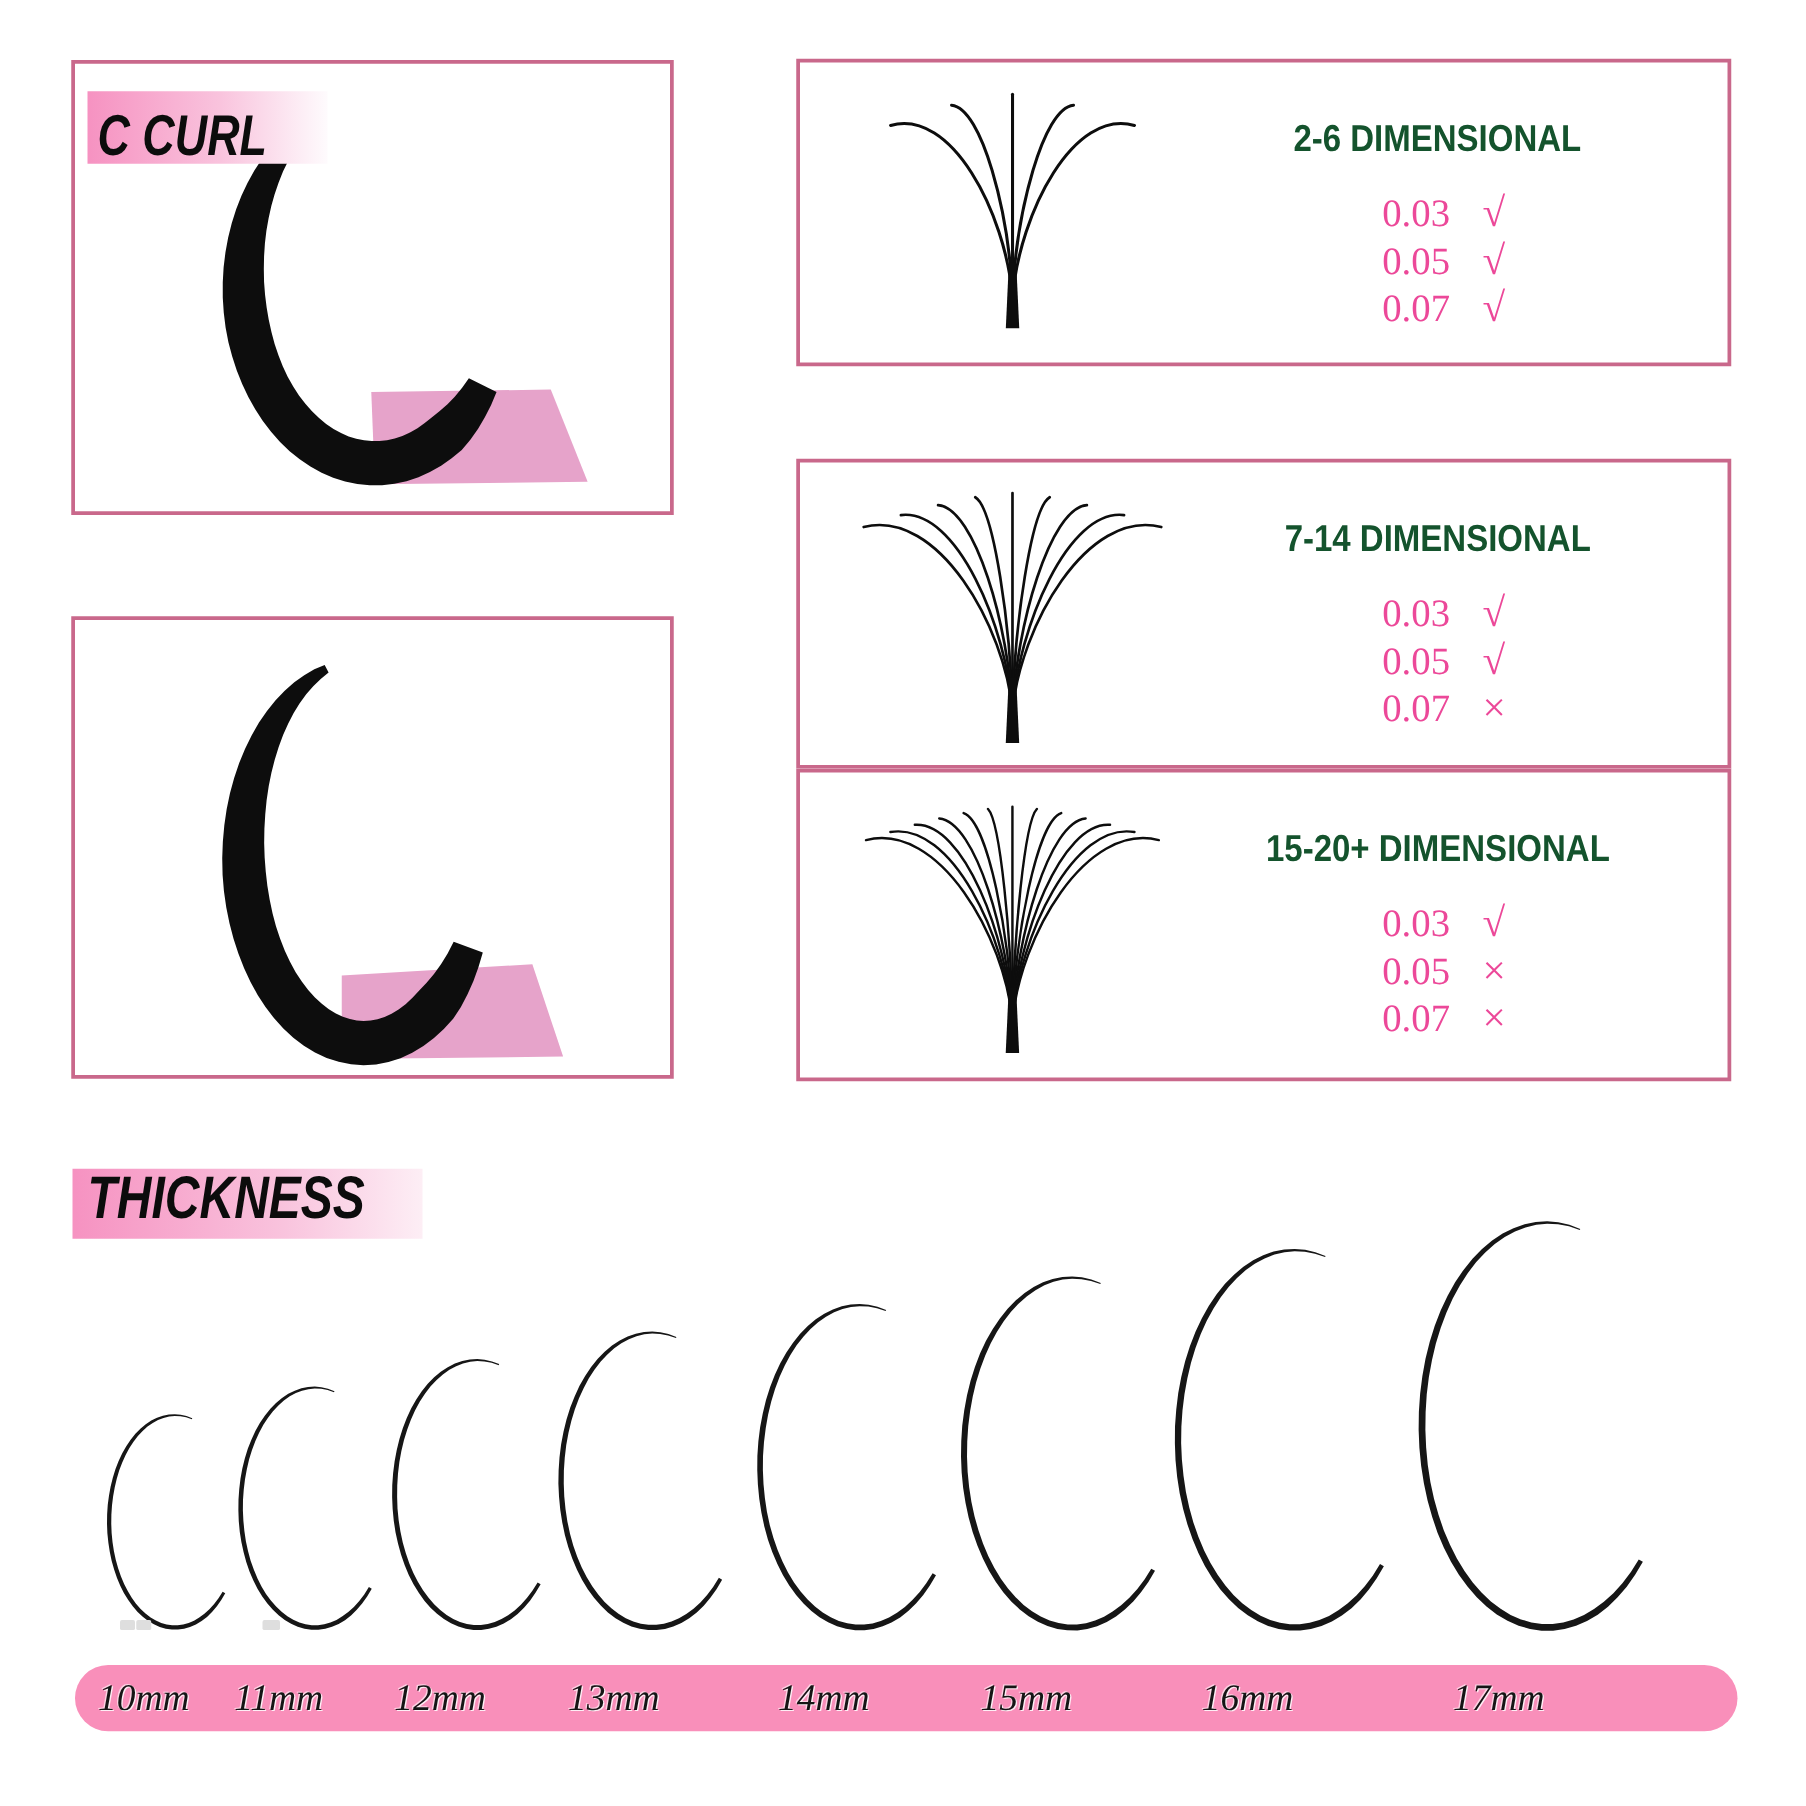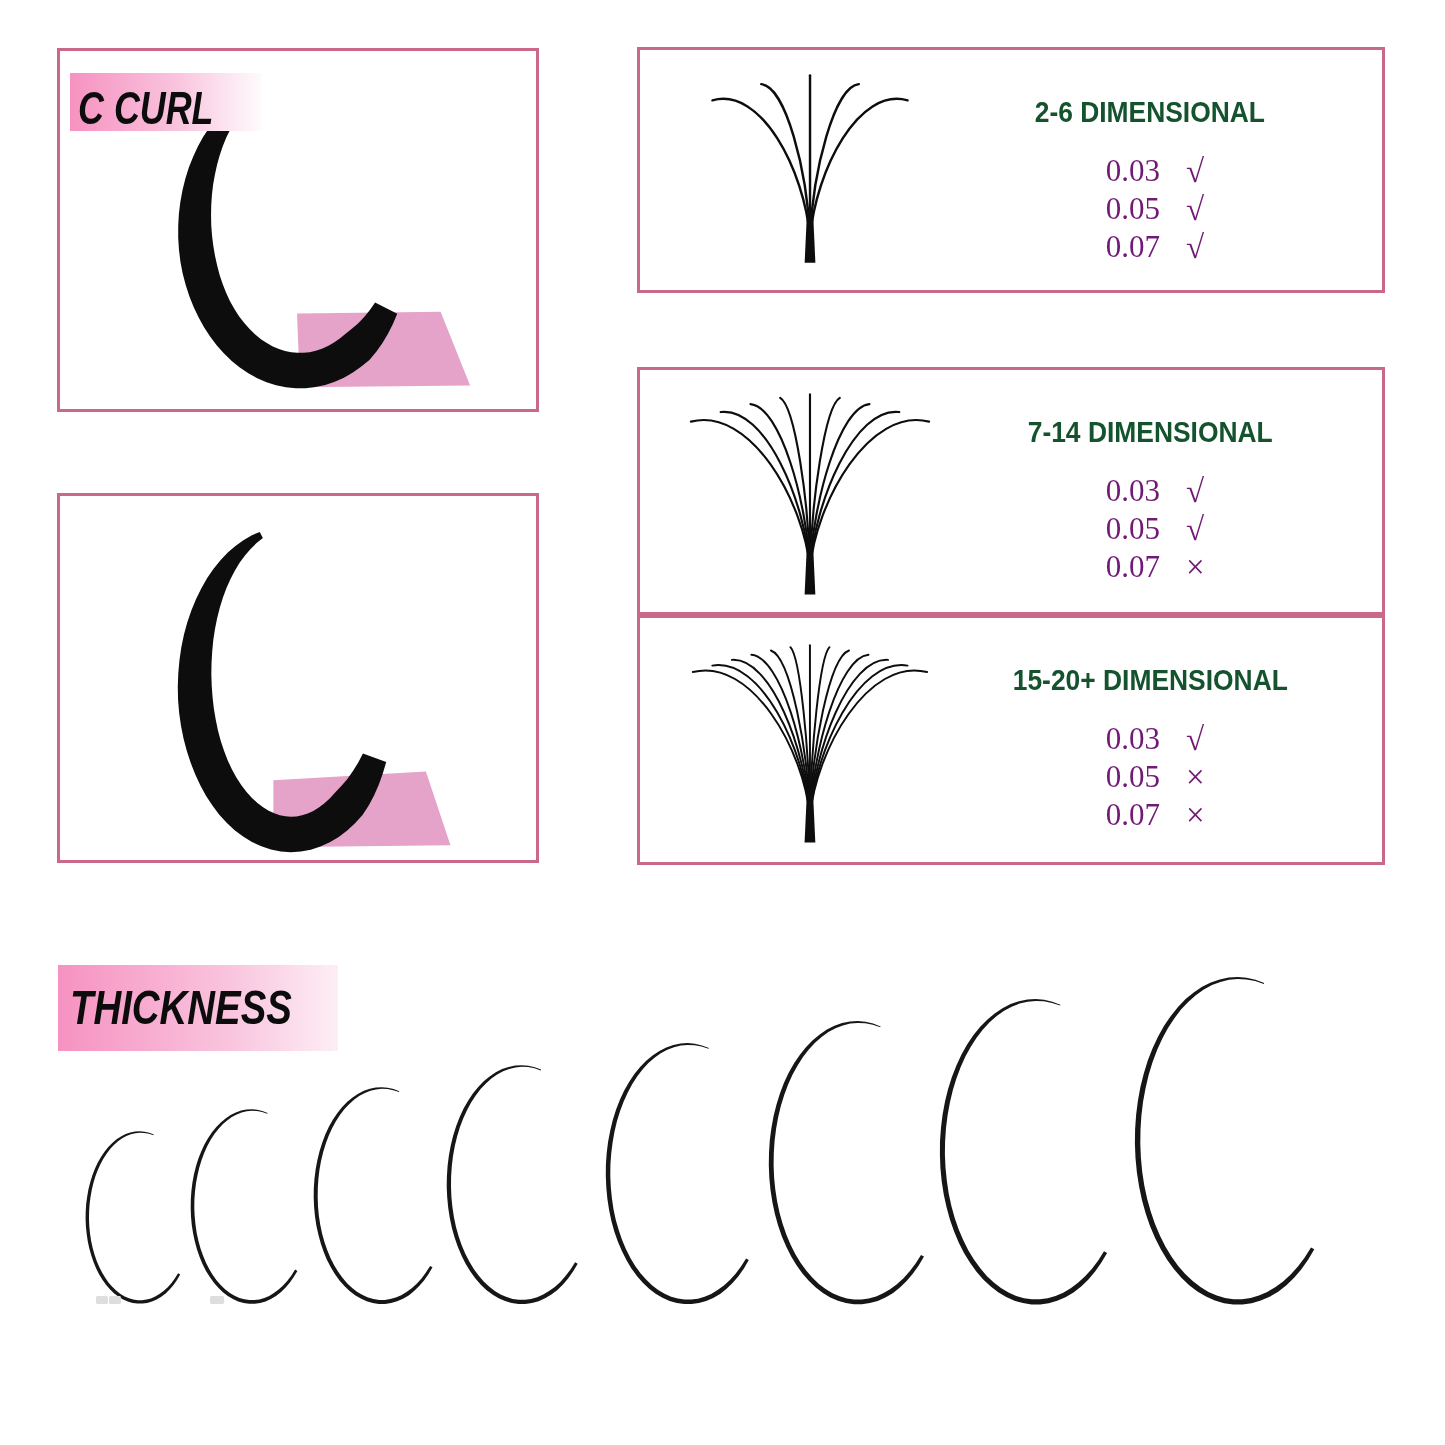--- a/index.html
+++ b/index.html
@@ -27,28 +27,28 @@
     position:absolute;left:0;top:40px;width:100%;height:44px;line-height:44px;
     text-align:center;color:#14532d;white-space:nowrap;
   }
   .cond-t{
     display:inline-block;transform:scaleX(0.88);transform-origin:center;
     font-weight:bold;font-size:30px;letter-spacing:0;white-space:nowrap;
   }
   .dim-rows{position:absolute;left:0;top:102px;width:100%;}
   .dim-row{
     display:flex;justify-content:center;align-items:center;height:38px;
-    font-family:"Liberation Serif","DejaVu Serif",serif;color:#701a75;
+    font-family:"Liberation Serif","DejaVu Serif",serif;color:#ec4899;
   }
   .dim-row .val{width:92px;text-align:right;font-size:31px;}
   .dim-row .mark{width:46px;margin-left:26px;text-align:left;font-size:33px;}
   .thickness-label{
-    position:absolute;left:58px;top:935px;width:280px;height:86px;
+    position:absolute;left:58px;top:935px;width:280px;height:56px;
     background:linear-gradient(90deg,var(--grad1,#f692c1) 0%,#f9c3dd 60%,#fdeef5 100%);
-    display:flex;align-items:center;padding-left:12px;box-sizing:border-box;margin-top:30px;
+    display:flex;padding-left:12px;box-sizing:border-box;
   }
   .thickness-label .cond{font-size:48px;transform:scaleX(0.8);}
   #curves-svg{position:absolute;left:0;top:0;width:1445px;height:1445px;pointer-events:none;}
   .size-bar{
     position:absolute;left:60px;top:1332px;width:1330px;height:53px;
     background:var(--bar,#f98fba);border-radius:27px;
   }
   .size-label{
     position:absolute;top:50%;transform:translate(-50%,-50%);
     font-family:"Liberation Serif","DejaVu Serif",serif;font-style:italic;
@@ -191,13 +191,23 @@
       <path d="M541.1,1069.6 L534.8,1067.2 L528.3,1065.7 L521.8,1065.2 L515.2,1065.5 L508.6,1066.9 L502.1,1069.1 L495.8,1072.3 L489.6,1076.4 L483.7,1081.3 L478.2,1087.0 L472.9,1093.5 L468.1,1100.7 L463.6,1108.6 L459.7,1117.1 L456.2,1126.0 L453.2,1135.5 L450.8,1145.3 L448.9,1155.4 L447.6,1165.7 L446.9,1176.2 L446.7,1186.7 L447.2,1197.2 L448.2,1207.7 L449.8,1217.9 L451.9,1227.9 L454.6,1237.5 L457.8,1246.7 L461.5,1255.5 L465.6,1263.7 L470.2,1271.3 L475.2,1278.2 L480.6,1284.4 L486.3,1289.9 L492.4,1294.5 L498.6,1298.2 L505.1,1301.1 L511.8,1303.0 L518.5,1304.0 L525.3,1304.0 L532.0,1303.1 L538.6,1301.2 L545.1,1298.3 L551.4,1294.6 L557.4,1290.0 L563.0,1284.5 L568.3,1278.2 L573.2,1271.3 L577.7,1263.7 L575.1,1262.2 L570.5,1269.5 L565.5,1276.1 L560.3,1281.9 L554.8,1286.9 L549.0,1291.1 L543.2,1294.6 L537.2,1297.2 L531.1,1298.9 L525.0,1299.8 L518.8,1299.8 L512.7,1298.9 L506.6,1297.1 L500.6,1294.5 L494.8,1291.0 L489.1,1286.6 L483.7,1281.5 L478.6,1275.6 L473.8,1269.0 L469.3,1261.6 L465.3,1253.7 L461.7,1245.2 L458.6,1236.3 L456.0,1226.9 L453.9,1217.1 L452.4,1207.1 L451.4,1197.0 L451.0,1186.7 L451.1,1176.4 L451.8,1166.1 L453.0,1156.0 L454.8,1146.1 L457.1,1136.5 L459.9,1127.3 L463.2,1118.6 L467.0,1110.3 L471.1,1102.6 L475.7,1095.5 L480.6,1089.1 L485.9,1083.5 L491.4,1078.6 L497.1,1074.6 L503.1,1071.3 L509.2,1068.9 L515.4,1067.4 L521.8,1066.8 L528.1,1067.1 L534.5,1068.3 L540.8,1070.4 Z" fill="#161616"></path>
       <path d="M708.9,1048.0 L702.0,1045.4 L694.9,1043.7 L687.7,1043.1 L680.5,1043.5 L673.4,1045.0 L666.3,1047.5 L659.4,1050.9 L652.6,1055.4 L646.2,1060.7 L640.1,1067.0 L634.4,1074.1 L629.1,1082.0 L624.2,1090.6 L619.9,1099.8 L616.1,1109.6 L612.8,1120.0 L610.2,1130.7 L608.1,1141.7 L606.7,1153.0 L605.9,1164.5 L605.8,1176.0 L606.3,1187.5 L607.4,1198.9 L609.1,1210.0 L611.4,1220.9 L614.3,1231.5 L617.8,1241.6 L621.9,1251.1 L626.4,1260.1 L631.4,1268.4 L636.9,1276.0 L642.8,1282.7 L649.1,1288.7 L655.6,1293.7 L662.5,1297.8 L669.6,1300.9 L676.8,1303.0 L684.2,1304.1 L691.6,1304.1 L698.9,1303.1 L706.2,1301.0 L713.2,1298.0 L720.1,1293.9 L726.6,1288.8 L732.8,1282.8 L738.6,1276.0 L743.9,1268.4 L748.8,1260.1 L746.1,1258.5 L741.0,1266.5 L735.6,1273.7 L729.9,1280.0 L723.9,1285.5 L717.6,1290.1 L711.2,1293.9 L704.6,1296.8 L698.0,1298.7 L691.2,1299.6 L684.5,1299.6 L677.8,1298.6 L671.1,1296.7 L664.6,1293.8 L658.2,1290.0 L652.0,1285.2 L646.1,1279.6 L640.5,1273.2 L635.2,1265.9 L630.4,1257.9 L626.0,1249.2 L622.1,1240.0 L618.7,1230.1 L615.8,1219.9 L613.5,1209.2 L611.9,1198.3 L610.8,1187.2 L610.3,1175.9 L610.4,1164.7 L611.2,1153.5 L612.6,1142.4 L614.5,1131.6 L617.0,1121.1 L620.1,1111.0 L623.7,1101.4 L627.8,1092.4 L632.3,1084.0 L637.3,1076.2 L642.7,1069.3 L648.4,1063.1 L654.5,1057.8 L660.8,1053.3 L667.3,1049.8 L674.0,1047.2 L680.8,1045.5 L687.7,1044.9 L694.7,1045.2 L701.6,1046.5 L708.5,1048.8 Z" fill="#161616"></path>
       <path d="M880.6,1026.4 L873.1,1023.5 L865.5,1021.8 L857.7,1021.1 L849.9,1021.6 L842.1,1023.1 L834.4,1025.8 L826.9,1029.6 L819.7,1034.4 L812.7,1040.2 L806.1,1047.0 L799.9,1054.7 L794.1,1063.3 L788.8,1072.6 L784.1,1082.6 L780.0,1093.3 L776.5,1104.4 L773.6,1116.1 L771.4,1128.1 L769.8,1140.3 L769.0,1152.7 L768.8,1165.2 L769.3,1177.7 L770.5,1190.1 L772.4,1202.2 L774.9,1214.0 L778.1,1225.5 L781.9,1236.4 L786.3,1246.8 L791.2,1256.5 L796.7,1265.5 L802.6,1273.7 L809.0,1281.1 L815.8,1287.5 L822.9,1293.0 L830.3,1297.4 L838.0,1300.8 L845.9,1303.1 L853.8,1304.2 L861.9,1304.3 L869.8,1303.1 L877.7,1300.9 L885.4,1297.6 L892.8,1293.2 L899.9,1287.6 L906.6,1281.1 L912.8,1273.7 L918.7,1265.5 L924.0,1256.5 L921.0,1254.9 L915.6,1263.5 L909.7,1271.3 L903.5,1278.2 L896.9,1284.2 L890.1,1289.2 L883.2,1293.3 L876.1,1296.4 L868.8,1298.5 L861.5,1299.5 L854.2,1299.5 L846.9,1298.4 L839.7,1296.3 L832.6,1293.2 L825.6,1289.0 L818.9,1283.9 L812.5,1277.8 L806.4,1270.7 L800.7,1262.9 L795.4,1254.2 L790.6,1244.8 L786.4,1234.7 L782.7,1224.0 L779.6,1212.9 L777.1,1201.3 L775.3,1189.5 L774.1,1177.4 L773.6,1165.2 L773.8,1152.9 L774.6,1140.8 L776.1,1128.8 L778.2,1117.1 L780.9,1105.7 L784.3,1094.7 L788.2,1084.3 L792.6,1074.5 L797.6,1065.4 L803.0,1057.0 L808.8,1049.4 L815.0,1042.7 L821.6,1036.9 L828.4,1032.1 L835.5,1028.2 L842.8,1025.4 L850.2,1023.6 L857.7,1022.9 L865.3,1023.3 L872.8,1024.7 L880.3,1027.2 Z" fill="#161616"></path>
       <path d="M1060.4,1004.7 L1052.3,1001.7 L1044.1,999.8 L1035.7,999.1 L1027.3,999.6 L1018.9,1001.2 L1010.6,1004.1 L1002.5,1008.2 L994.7,1013.4 L987.2,1019.7 L980.0,1027.0 L973.3,1035.3 L967.1,1044.5 L961.5,1054.6 L956.4,1065.4 L951.9,1076.9 L948.1,1088.9 L945.0,1101.5 L942.6,1114.4 L941.0,1127.6 L940.0,1141.0 L939.9,1154.5 L940.4,1167.9 L941.7,1181.3 L943.7,1194.3 L946.5,1207.1 L949.9,1219.4 L954.0,1231.2 L958.7,1242.4 L964.0,1252.9 L969.9,1262.6 L976.3,1271.5 L983.2,1279.4 L990.5,1286.3 L998.2,1292.2 L1006.2,1297.0 L1014.5,1300.7 L1022.9,1303.1 L1031.5,1304.4 L1040.2,1304.4 L1048.7,1303.2 L1057.2,1300.8 L1065.5,1297.2 L1073.5,1292.4 L1081.2,1286.5 L1088.4,1279.5 L1095.1,1271.5 L1101.4,1262.6 L1107.1,1252.9 L1104.0,1251.2 L1098.2,1260.5 L1091.8,1268.9 L1085.1,1276.3 L1078.0,1282.8 L1070.7,1288.2 L1063.2,1292.7 L1055.5,1296.0 L1047.7,1298.2 L1039.8,1299.3 L1031.9,1299.3 L1024.0,1298.2 L1016.2,1295.9 L1008.5,1292.5 L1001.0,1288.0 L993.8,1282.5 L986.8,1275.9 L980.3,1268.3 L974.1,1259.8 L968.4,1250.4 L963.3,1240.3 L958.7,1229.4 L954.7,1217.9 L951.4,1205.9 L948.7,1193.4 L946.8,1180.6 L945.5,1167.6 L944.9,1154.4 L945.1,1141.2 L946.0,1128.1 L947.6,1115.2 L949.9,1102.5 L952.8,1090.2 L956.4,1078.4 L960.6,1067.2 L965.4,1056.6 L970.8,1046.7 L976.6,1037.7 L982.9,1029.5 L989.6,1022.3 L996.7,1016.0 L1004.1,1010.8 L1011.7,1006.7 L1019.6,1003.6 L1027.6,1001.7 L1035.7,1000.9 L1043.9,1001.3 L1052.0,1002.9 L1060.1,1005.6 Z" fill="#161616"></path>
       <path d="M1264.2,983.1 L1255.5,979.8 L1246.6,977.8 L1237.7,977.0 L1228.6,977.6 L1219.7,979.4 L1210.8,982.5 L1202.1,986.8 L1193.7,992.4 L1185.6,999.1 L1178.0,1007.0 L1170.8,1015.9 L1164.1,1025.8 L1158.1,1036.6 L1152.6,1048.2 L1147.8,1060.5 L1143.8,1073.4 L1140.4,1086.9 L1137.9,1100.8 L1136.1,1114.9 L1135.1,1129.3 L1134.9,1143.7 L1135.5,1158.2 L1136.9,1172.5 L1139.1,1186.5 L1142.0,1200.2 L1145.7,1213.4 L1150.0,1226.1 L1155.1,1238.1 L1160.8,1249.3 L1167.1,1259.7 L1174.0,1269.2 L1181.4,1277.7 L1189.2,1285.2 L1197.4,1291.5 L1206.0,1296.6 L1214.9,1300.5 L1224.0,1303.2 L1233.2,1304.5 L1242.5,1304.5 L1251.7,1303.2 L1260.8,1300.6 L1269.6,1296.8 L1278.2,1291.7 L1286.4,1285.3 L1294.1,1277.8 L1301.4,1269.3 L1308.1,1259.7 L1314.3,1249.3 L1311.0,1247.5 L1304.7,1257.5 L1297.9,1266.5 L1290.7,1274.5 L1283.1,1281.4 L1275.2,1287.2 L1267.2,1292.0 L1258.9,1295.6 L1250.6,1298.0 L1242.1,1299.2 L1233.6,1299.2 L1225.1,1297.9 L1216.8,1295.5 L1208.5,1291.9 L1200.5,1287.0 L1192.7,1281.1 L1185.2,1274.0 L1178.2,1265.9 L1171.6,1256.8 L1165.5,1246.7 L1160.0,1235.8 L1155.0,1224.1 L1150.8,1211.8 L1147.2,1198.9 L1144.3,1185.5 L1142.2,1171.8 L1140.9,1157.8 L1140.3,1143.7 L1140.5,1129.5 L1141.4,1115.4 L1143.1,1101.6 L1145.6,1088.0 L1148.7,1074.8 L1152.6,1062.1 L1157.1,1050.1 L1162.2,1038.7 L1168.0,1028.1 L1174.3,1018.4 L1181.0,1009.6 L1188.2,1001.9 L1195.8,995.2 L1203.8,989.6 L1212.0,985.1 L1220.4,981.9 L1229.0,979.8 L1237.7,979.0 L1246.4,979.4 L1255.2,981.0 L1263.8,983.9 Z" fill="#161616"></path>
       <rect x="96" y="1296" width="12" height="8" rx="1.5" fill="#dedede"></rect>
       <rect x="109" y="1296" width="12" height="8" rx="1.5" fill="#dedede"></rect>
       <rect x="210" y="1296" width="14" height="8" rx="1.5" fill="#dedede"></rect>
     </svg>
 
+  <div class="size-bar">
+    <span class="size-label" style="left:55px">10mm</span>
+    <span class="size-label" style="left:163px">11mm</span>
+    <span class="size-label" style="left:292px">12mm</span>
+    <span class="size-label" style="left:431px">13mm</span>
+    <span class="size-label" style="left:599px">14mm</span>
+    <span class="size-label" style="left:761px">15mm</span>
+    <span class="size-label" style="left:938px">16mm</span>
+    <span class="size-label" style="left:1139px">17mm</span>
+  </div>
 </div>
 
 </body></html>

